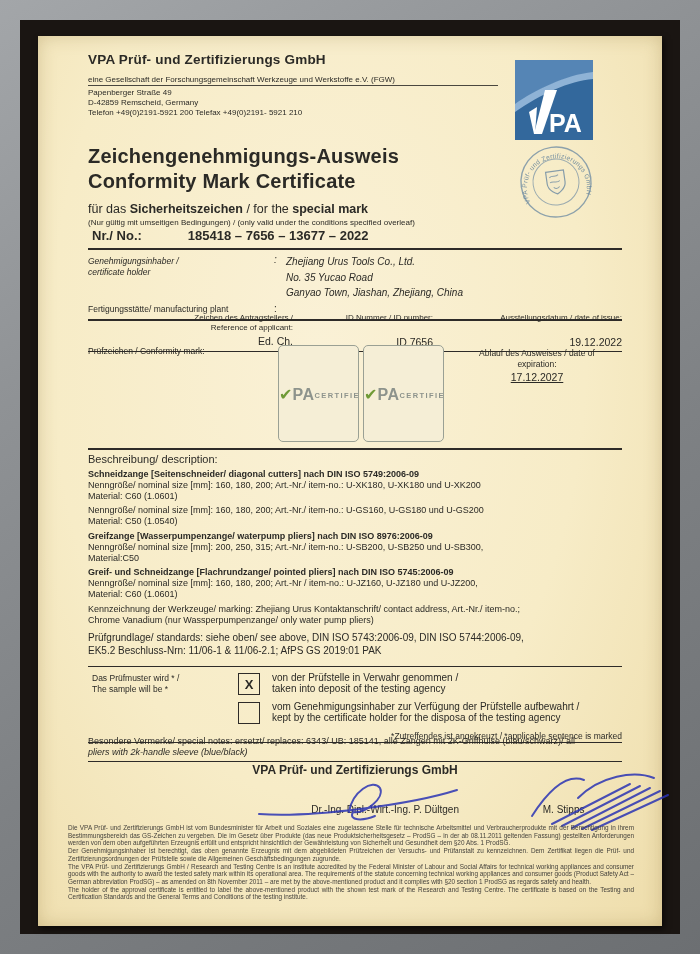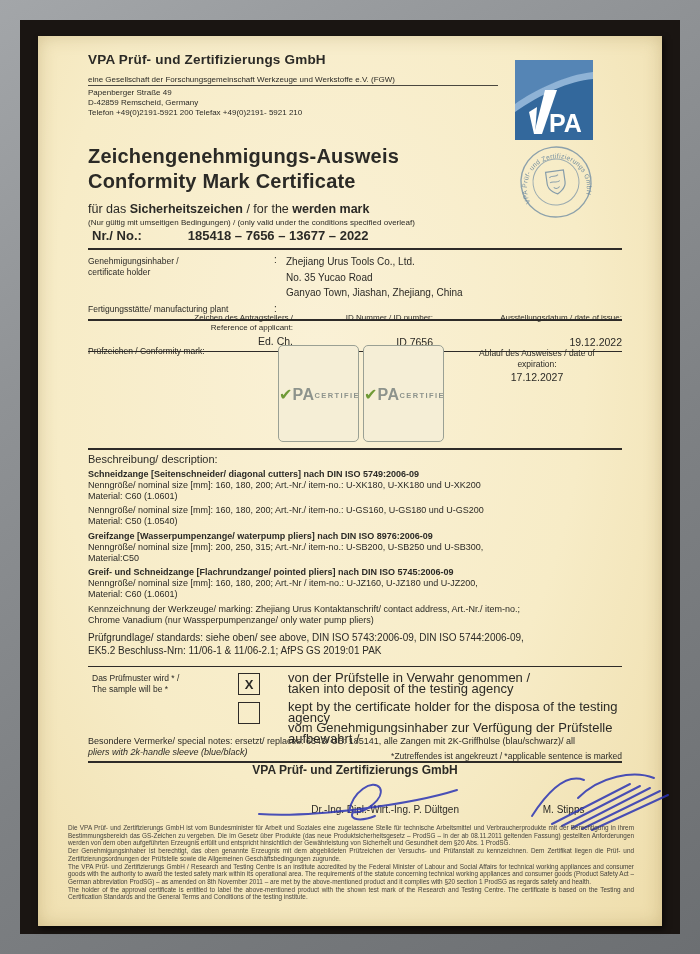--- a/index.html
+++ b/index.html
@@ -20,21 +20,21 @@
   .stamp{position:absolute;left:479px;top:107px;width:78px;height:78px;transform:rotate(-8deg);opacity:.85;}
   
   .title-line{font-size:20px;font-weight:bold;line-height:25px;letter-spacing:.2px;}
   .subject{font-size:12.5px;}
   .subject b{font-weight:bold;}
   .validity{font-size:8px;}
   .numrow{display:flex;gap:46px;font-size:13px;font-weight:bold;border-bottom:2px solid #2e2b28;padding-bottom:5px;align-items:baseline;}
   .numrow .nlab{padding-left:4px;}
   
   .holder{border-bottom:2px solid #2e2b28;padding-bottom:4px;}
-  .hrow{display:grid;grid-template-columns:186px 12px auto;}
+  .hrow{display:grid;grid-template-columns:186px 12px auto;font-style:italic;}
   .hlab{font-size:8.5px;line-height:11px;padding-top:2px;}
   .hcol{font-size:10px;}
   .hval{font-size:10px;line-height:15.5px;}
   .prow{display:grid;grid-template-columns:186px 12px auto;margin-top:1px;align-items:baseline;}
   
   .meta{display:flex;border-bottom:1.2px solid #2e2b28;padding-bottom:3px;}
   .mcol{text-align:right;}
   .mcol.c1{width:205px}.mcol.c2{width:140px}.mcol.c3{width:189px}
   .mlab{font-size:8px;line-height:9.5px;}
   .mval{font-size:10.5px;margin-top:3px;}
@@ -46,36 +46,36 @@
   .b-logo{font-size:16px;font-weight:bold;line-height:16px;}
   .b-logo .chk{color:#6f9a36;}
   .b-logo .pa{color:#8d938c;letter-spacing:.5px;}
   .b-cert{font-size:7.5px;font-weight:bold;letter-spacing:1.4px;color:#8d938c;margin-top:1px;}
   .b-desc{font-size:5.5px;line-height:6.5px;color:#8c9371;margin-top:3px;text-align:center;}
   .b-id{font-size:7px;font-weight:bold;color:#3c3c38;margin-top:3px;}
   .b-url{font-size:5px;color:#9aa08e;margin-top:2px;}
   .b-band{margin-top:auto;width:100%;background:#474d42;color:#f2f0e8;font-size:6.3px;font-weight:bold;
     text-align:center;line-height:7.5px;padding:3px 0;}
   .expir{position:absolute;left:364px;top:6px;width:170px;text-align:center;font-size:8.5px;line-height:10.5px;}
-  .expir .mval{font-size:10.5px;margin-top:3px;}
+  .expir .mval{font-size:10.5px;margin-top:3px;text-decoration:underline;}
   .hr2{position:absolute;left:0;width:534px;border-top:2px solid #2e2b28;}
   
   .desc-h{font-size:11px;}
   .prod{margin-top:4px;font-size:9px;line-height:10.8px;}
   .prod .pt{font-weight:bold;}
   .small2{font-size:9px;line-height:11px;}
   .small2 .it{}
   .stds{font-size:10px;line-height:12.5px;}
   
   .sample{border-top:1.2px solid #2e2b28;padding-top:6px;}
   .srow{display:grid;grid-template-columns:150px 34px auto;margin-bottom:7px;}
   .slab{font-size:8.5px;line-height:10.5px;padding-left:4px;}
   .sbox{width:20px;height:20px;border:1.2px solid #2e2b28;background:transparent;
     display:flex;align-items:center;justify-content:center;font-size:13px;font-weight:bold;}
-  .stext{font-size:13px;line-height:10.5px;margin-left:16px;}
+  .stext{font-size:10px;line-height:10.5px;}
   .footnote{font-size:8.5px;border-bottom:1.5px solid #2e2b28;padding-bottom:1px;padding-left:2px;text-align:right;}
   .notes{font-size:9px;line-height:11px;border-bottom:1.2px solid #2e2b28;padding-bottom:3px;}
   .notes .it{font-style:italic;}
   .signco{text-align:center;font-size:12px;font-weight:bold;}
   .names{display:flex;}
   .nm{font-size:10px;text-align:center;}
   .nm.left{width:210px;margin-left:195px;}
   .nm.right{width:120px;margin-left:18px;}
   .sig{position:absolute;}
   .legal{position:absolute;left:30px;top:788px;width:566px;font-size:6.4px;line-height:7.7px;
@@ -122,21 +122,21 @@
           <div>Telefon +49(0)2191-5921 200 Telefax +49(0)2191- 5921 210</div>
         </div>
       </div>
 
       <div class="sec" style="top:108px">
         <div class="title-line">Zeichengenehmigungs-Ausweis</div>
         <div class="title-line">Conformity Mark Certificate</div>
       </div>
 
       <div class="sec subject" style="top:166px">
-        <span>für das </span><b>Sicherheitszeichen</b><span> / for the </span><b>werden mark</b>
+        <span>für das </span><b>Sicherheitszeichen</b><span> / for the </span><b>special mark</b>
       </div>
       <div class="sec validity" style="top:182px">(Nur gültig mit umseitigen Bedingungen) / (only valid under the conditions specified overleaf)</div>
 
       <div class="sec numrow" style="top:192px">
         <span class="nlab">Nr./ No.:</span>
         <span>185418 – 7656 – 13677 – 2022</span>
       </div>
 
       <div class="sec holder" style="top:218px">
         <div class="hrow">
@@ -260,22 +260,22 @@
           <div class="sbox">X</div>
           <div class="stext">
             <div>von der Prüfstelle in Verwahr genommen /</div>
             <div>taken into deposit of the testing agency</div>
           </div>
         </div>
         <div class="srow">
           <div></div>
           <div class="sbox"></div>
           <div class="stext">
+            <div>vom Genehmigungsinhaber zur Verfügung der Prüfstelle aufbewahrt /</div>
             <div>kept by the certificate holder for the disposa of the testing agency</div>
-            <div>vom Genehmigungsinhaber zur Verfügung der Prüfstelle aufbewahrt /</div>
           </div>
         </div>
         <div class="footnote">*Zutreffendes ist angekreuzt / *applicable sentence is marked</div>
       </div>
 
       <div class="sec notes" style="top:700px">
         <div>Besondere Vermerke/ special notes: ersetzt/ replaces: 6343/ UB: 185141, alle Zangen mit 2K-Griffhülse (blau/schwarz)/ all</div>
         <div class="it">pliers with 2k-handle sleeve (blue/black)</div>
       </div>
 

